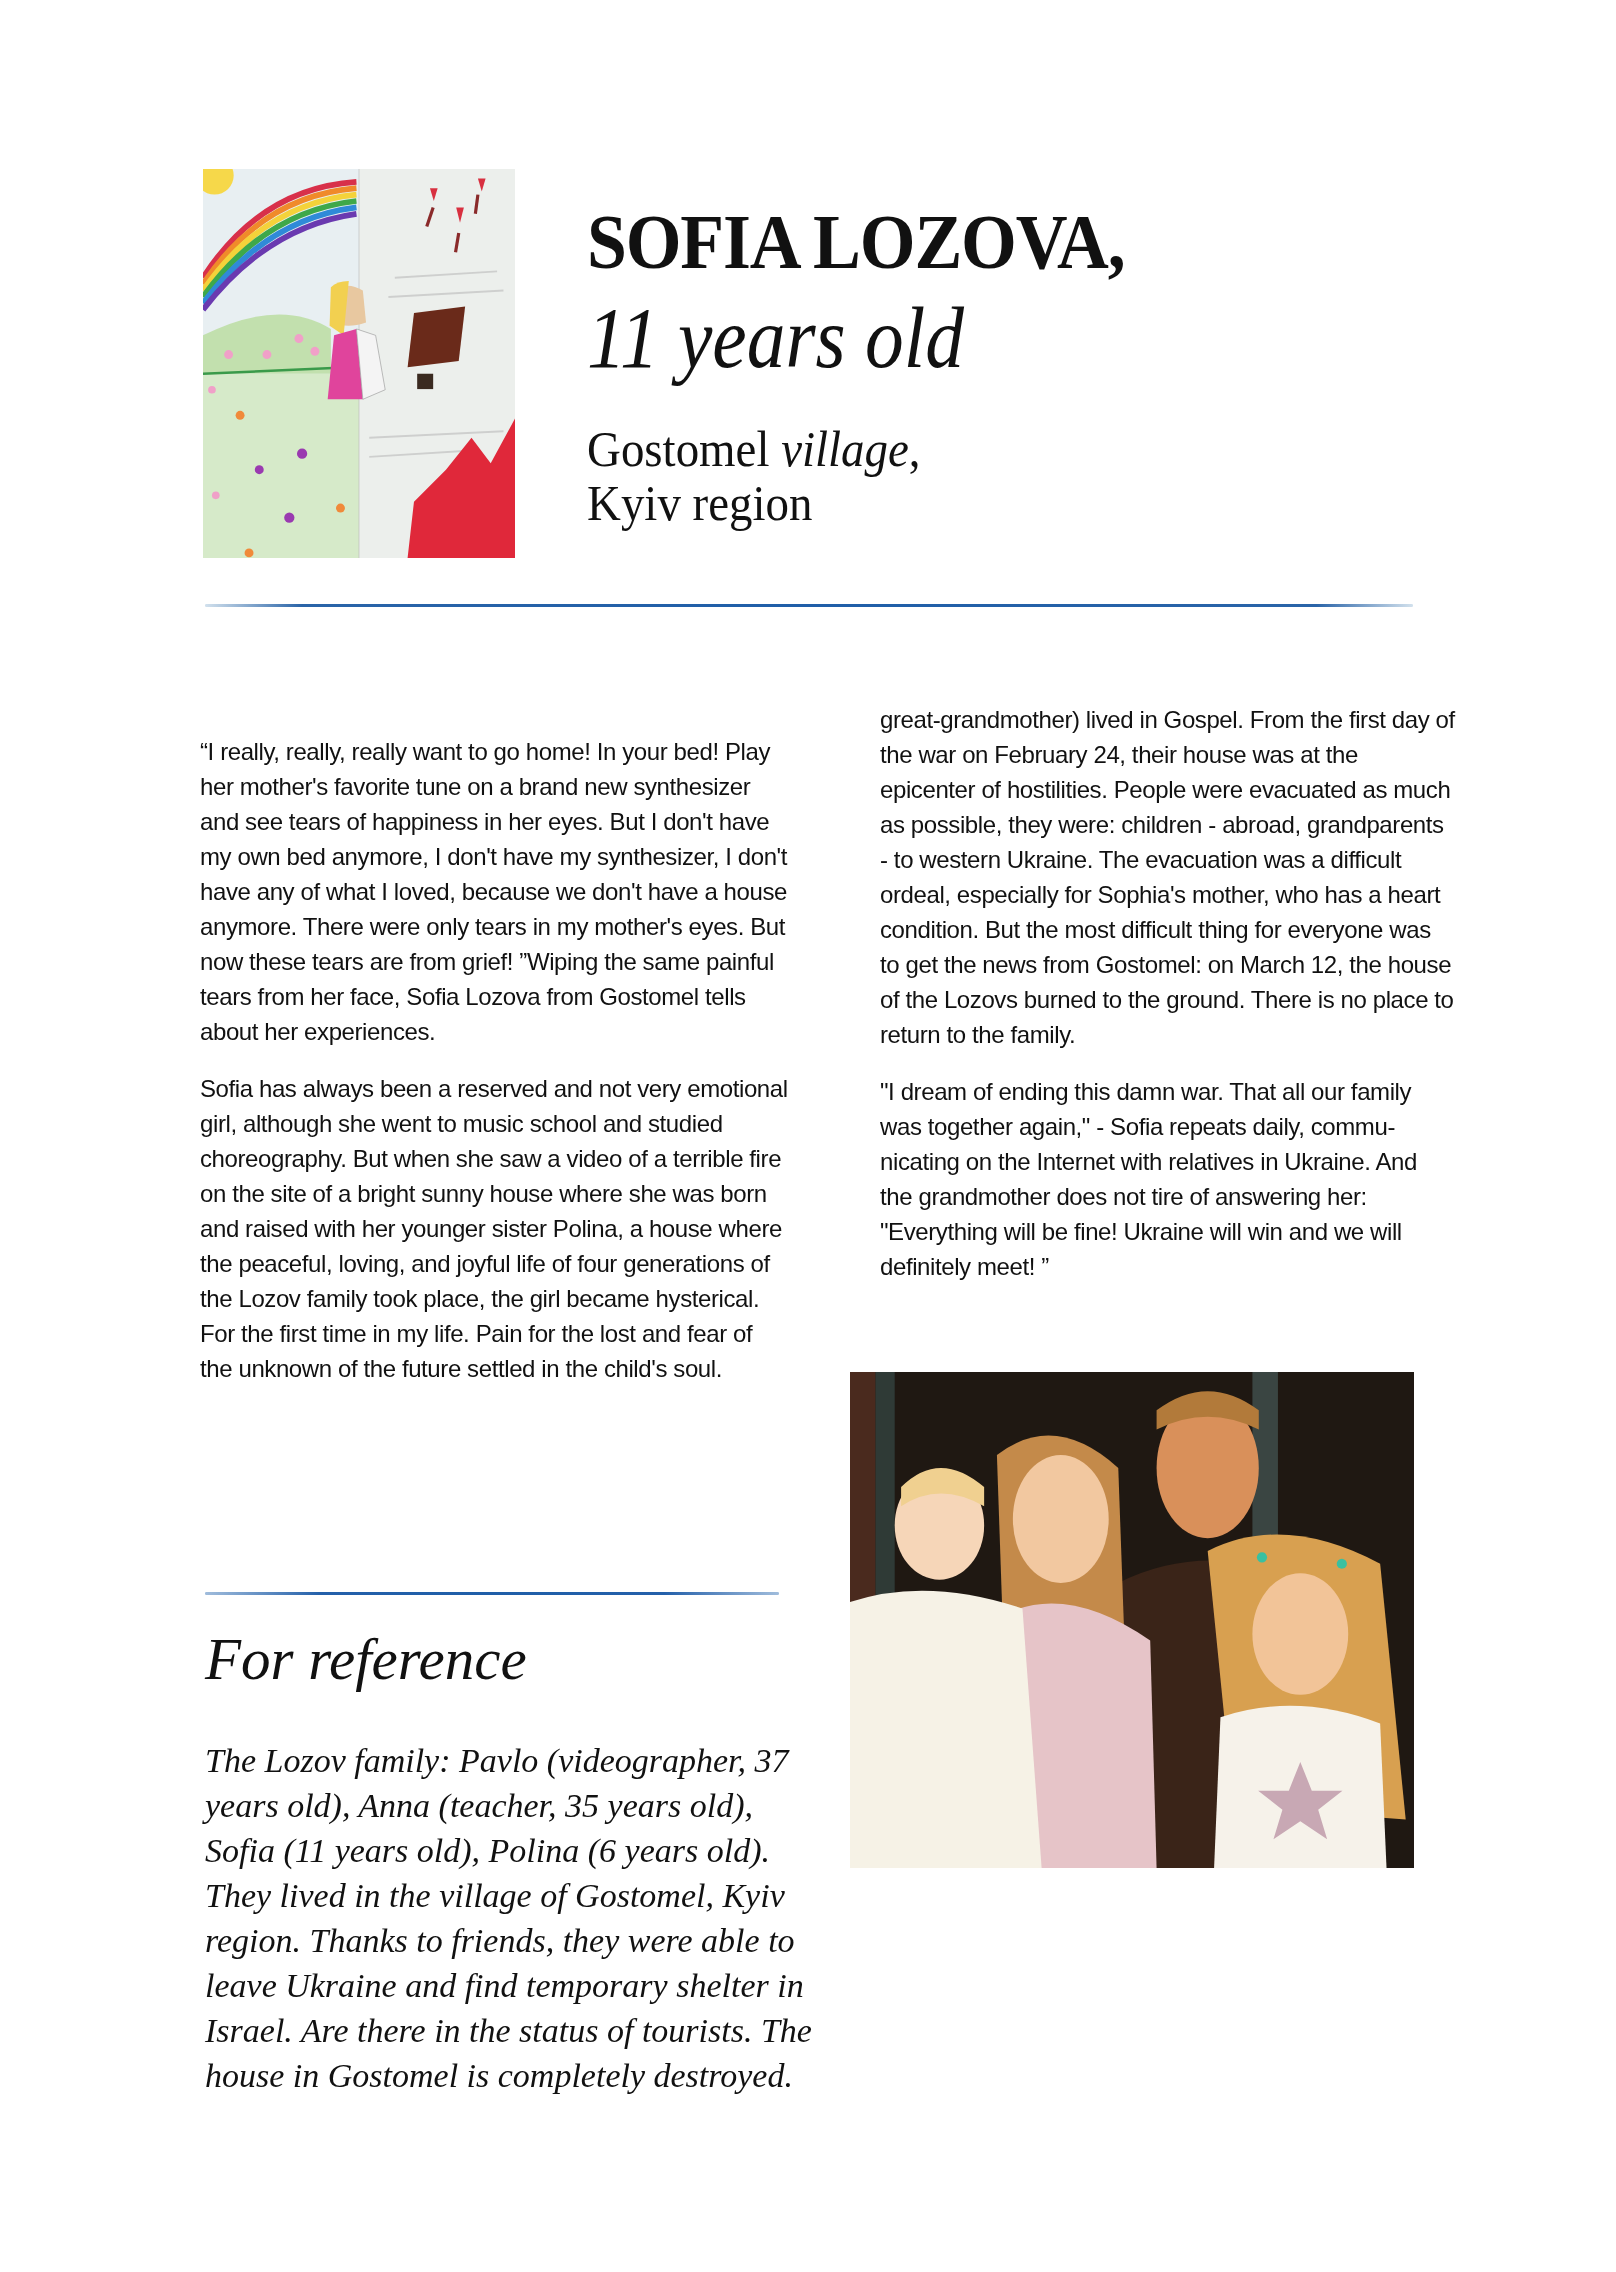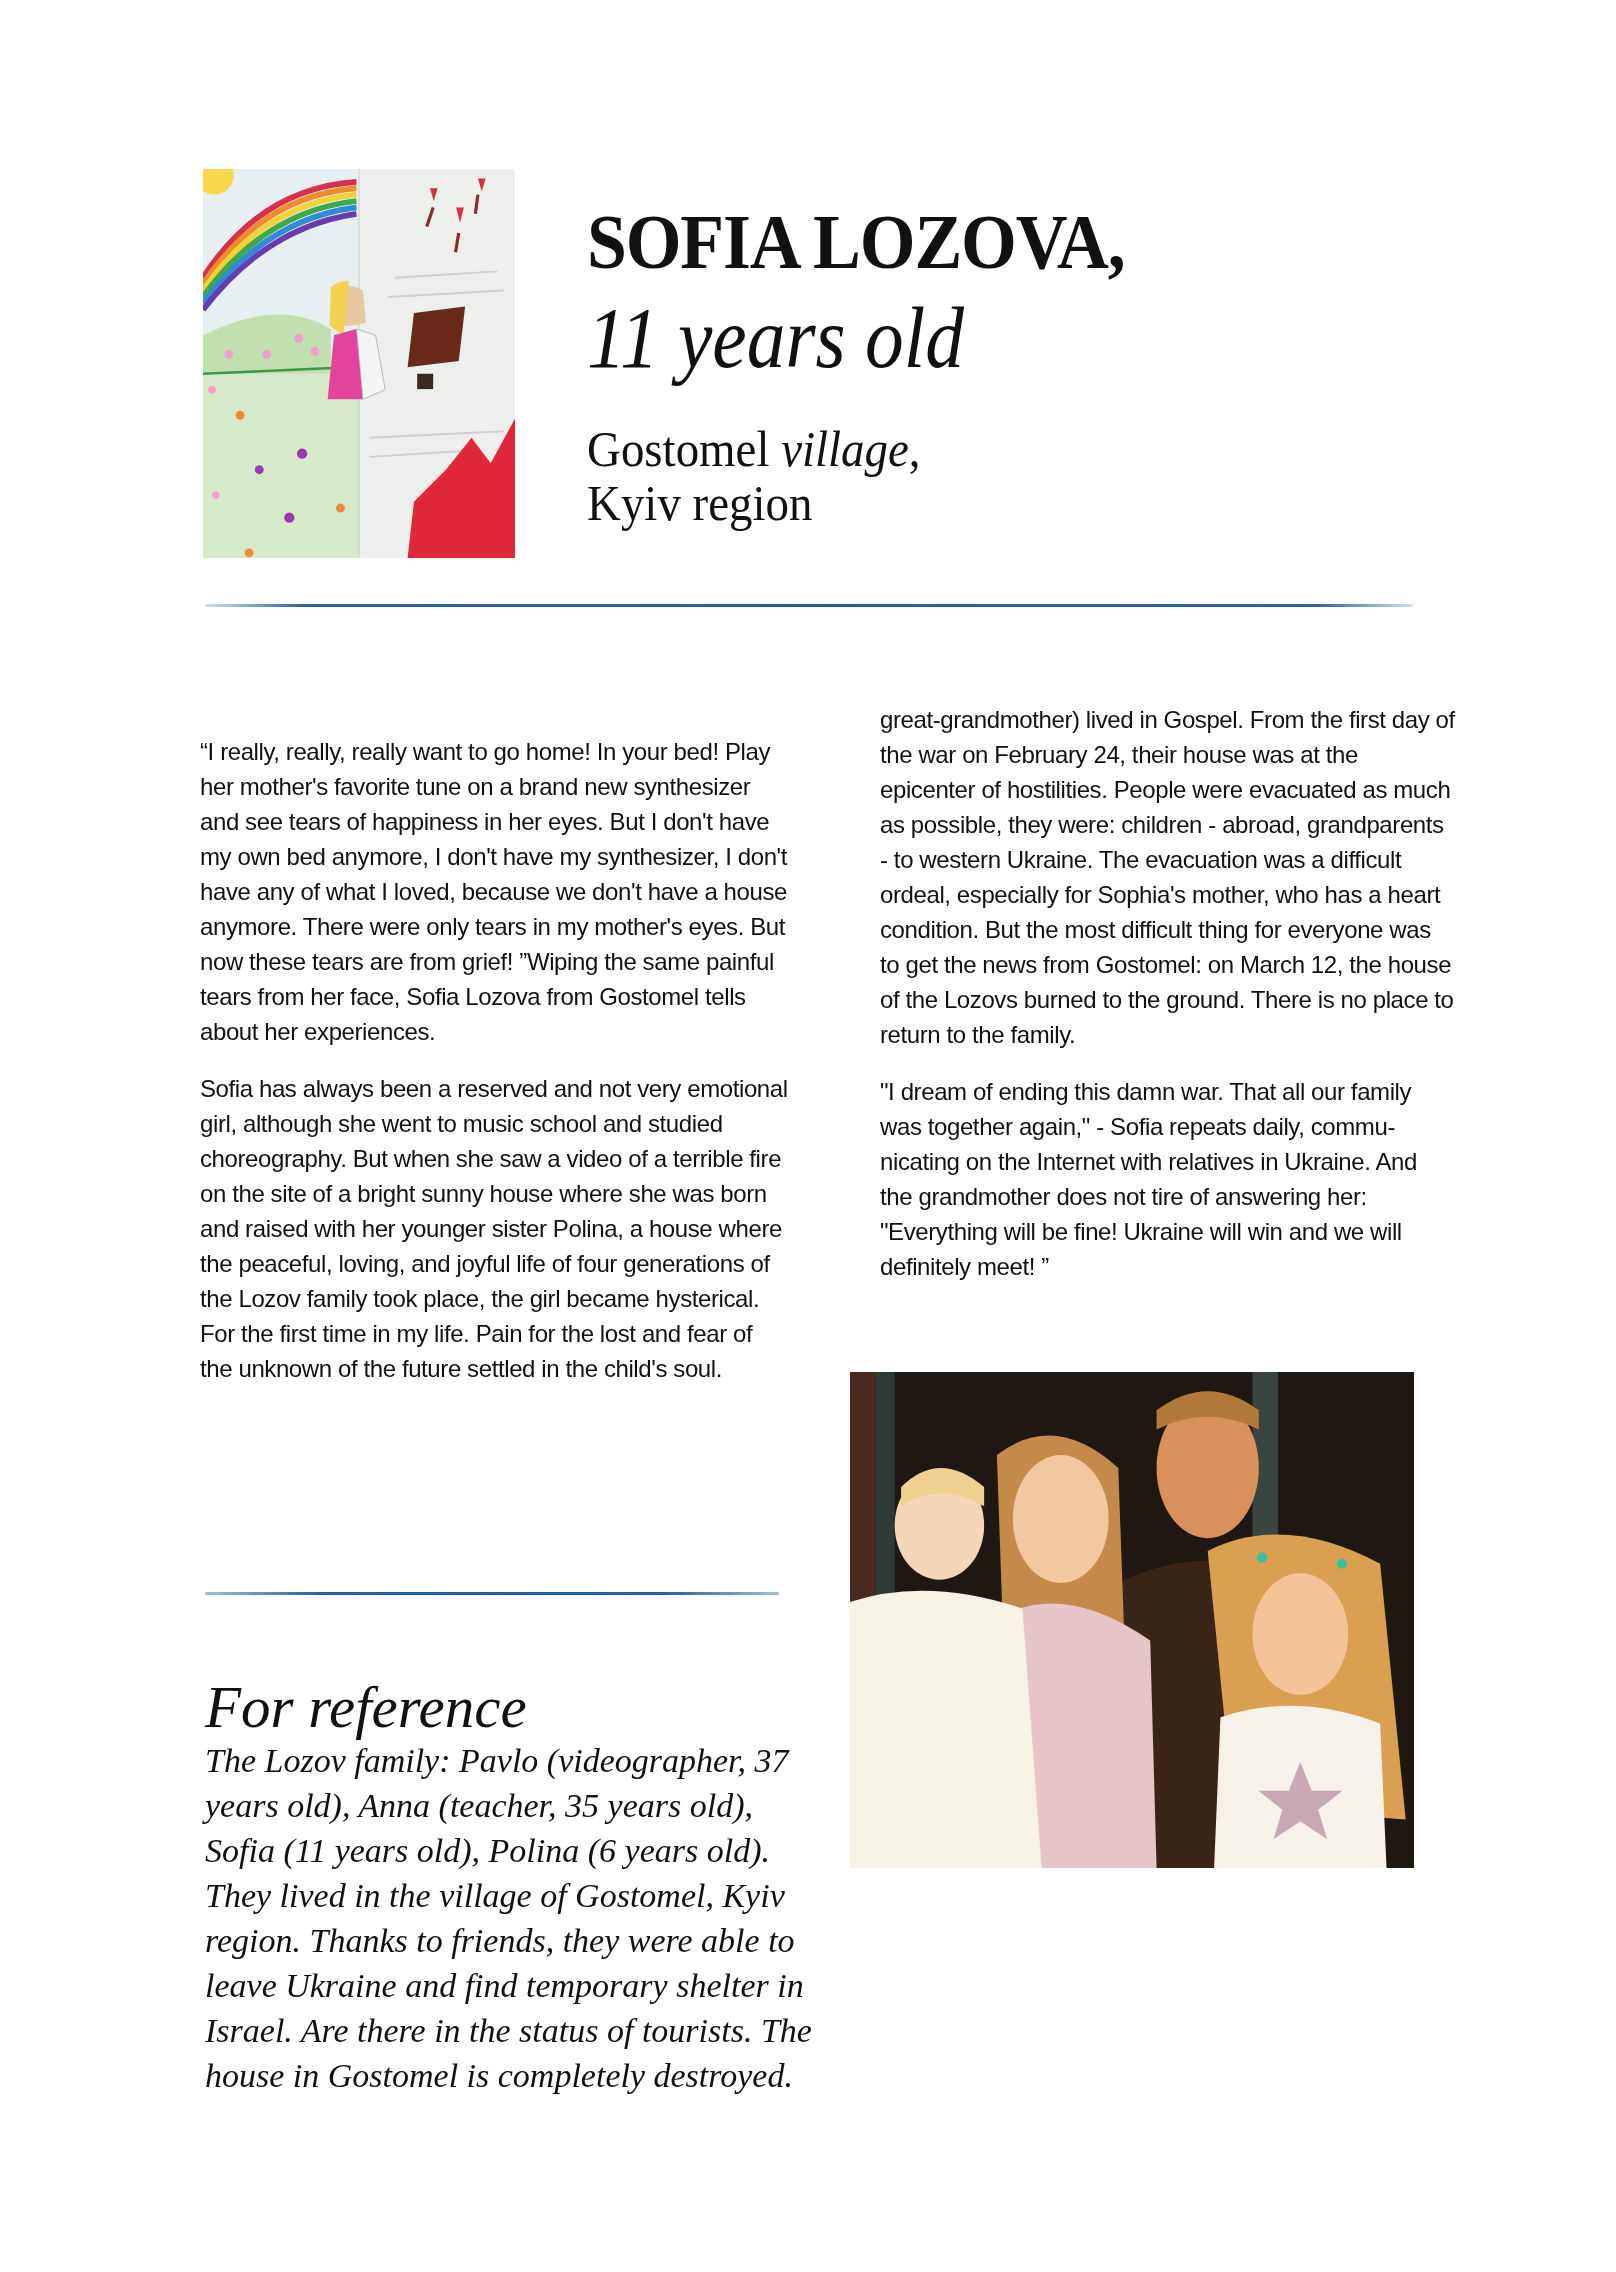--- a/index.html
+++ b/index.html
@@ -24,21 +24,21 @@
     background:linear-gradient(90deg, rgba(180,205,225,0.6) 0%, #2a64a8 8%, #1f5ea8 50%, #2a64a8 92%, rgba(180,205,225,0.6) 100%); }
   .divider-ref { left:205px; top:1592px; width:574px; height:3.2px;
     background:linear-gradient(90deg, rgba(120,160,205,0.7) 0%, #2460aa 20%, #1f5ea8 50%, #2460aa 80%, rgba(120,160,205,0.7) 100%); }
 
   .col { font-size:24px; line-height:35px; letter-spacing:-0.4px; color:#111; }
   .col p { margin:0; }
   .col-left { left:200px; top:702px; width:588px;margin-top:32px; }
   .col-right { left:880px; top:702px; width:575px; }
   .col p + p { margin-top:22.4px; }
 
-  .ref-title { left:205px; top:1630px; font-size:59px; font-style:italic; line-height:1; white-space:nowrap;margin-top:48px; }
+  .ref-title { left:205px; top:1630px; font-size:59px; font-style:italic; line-height:1; white-space:nowrap; }
   .ref-body { left:205px; top:1738px; width:626px; font-size:34px; font-style:italic; line-height:45px; }
 
   .photo { left:850px; top:1372px; width:564px; height:496px; overflow:hidden; background:#2a1a12; }
   .photo svg { width:100%; height:100%; display:block; }
 </style>
 </head>
 <body>
 
 <div class="abs drawing">
   <svg viewBox="0 0 488 608" preserveAspectRatio="none">

